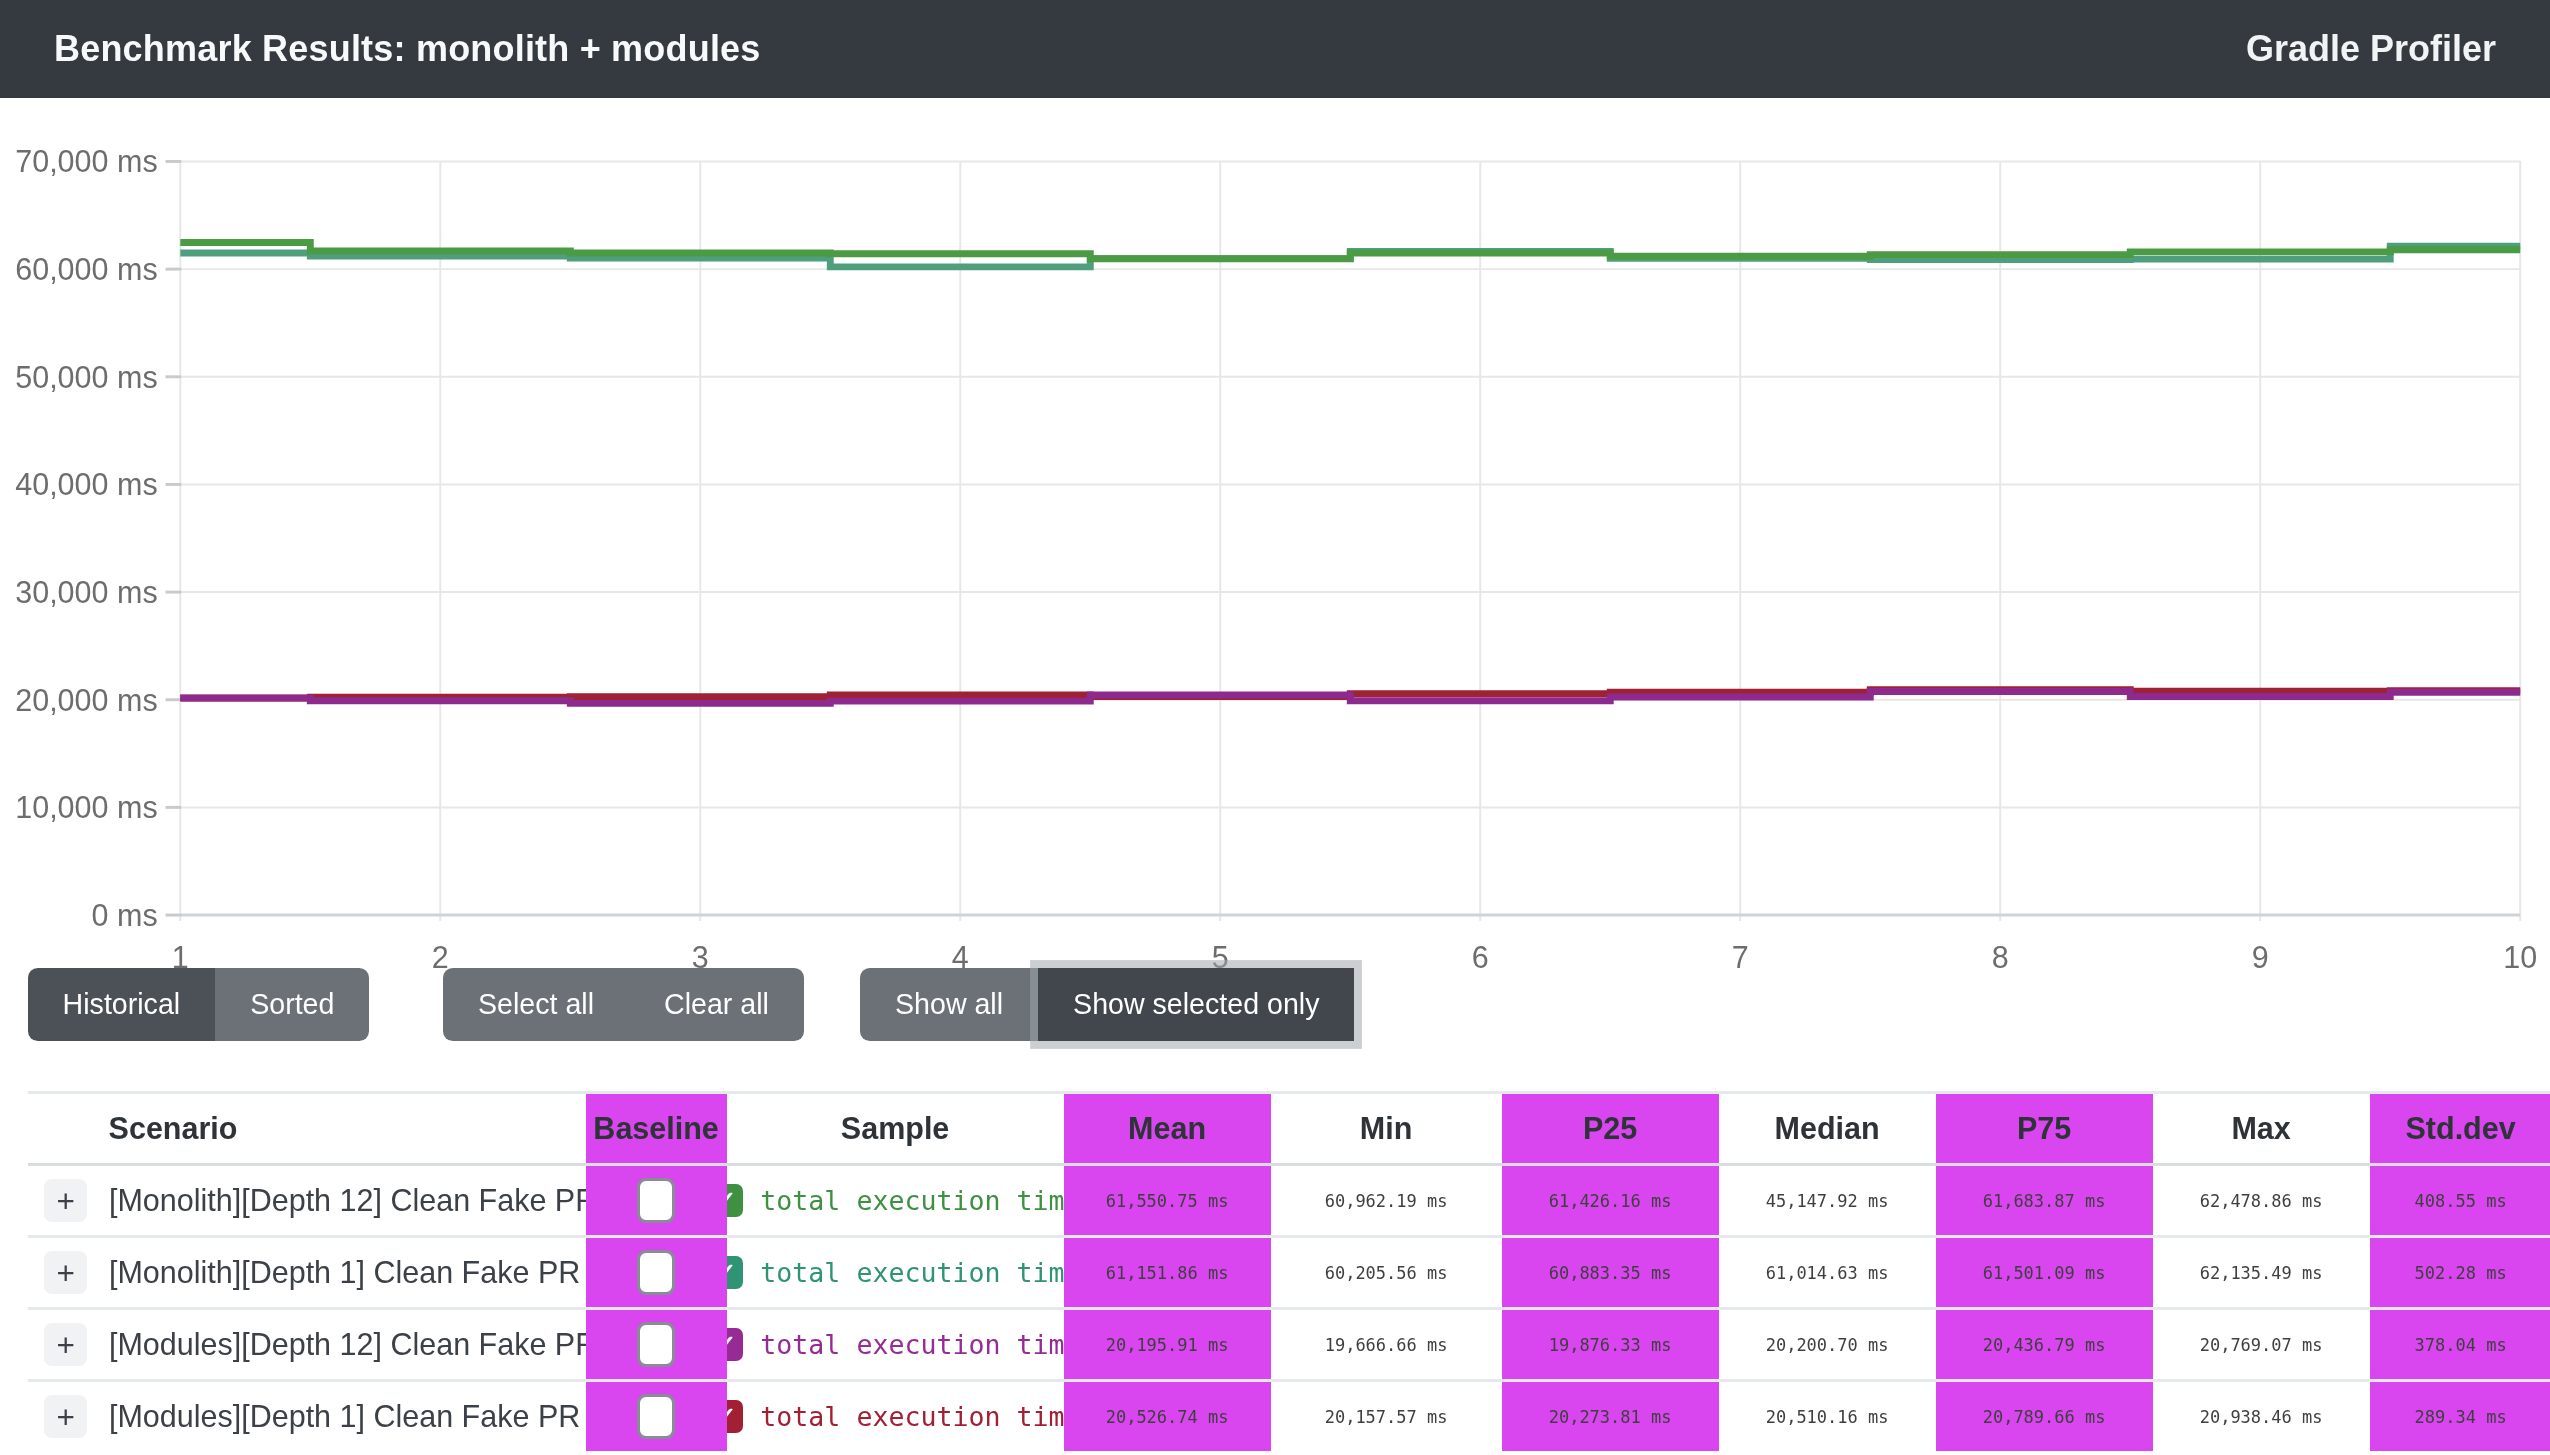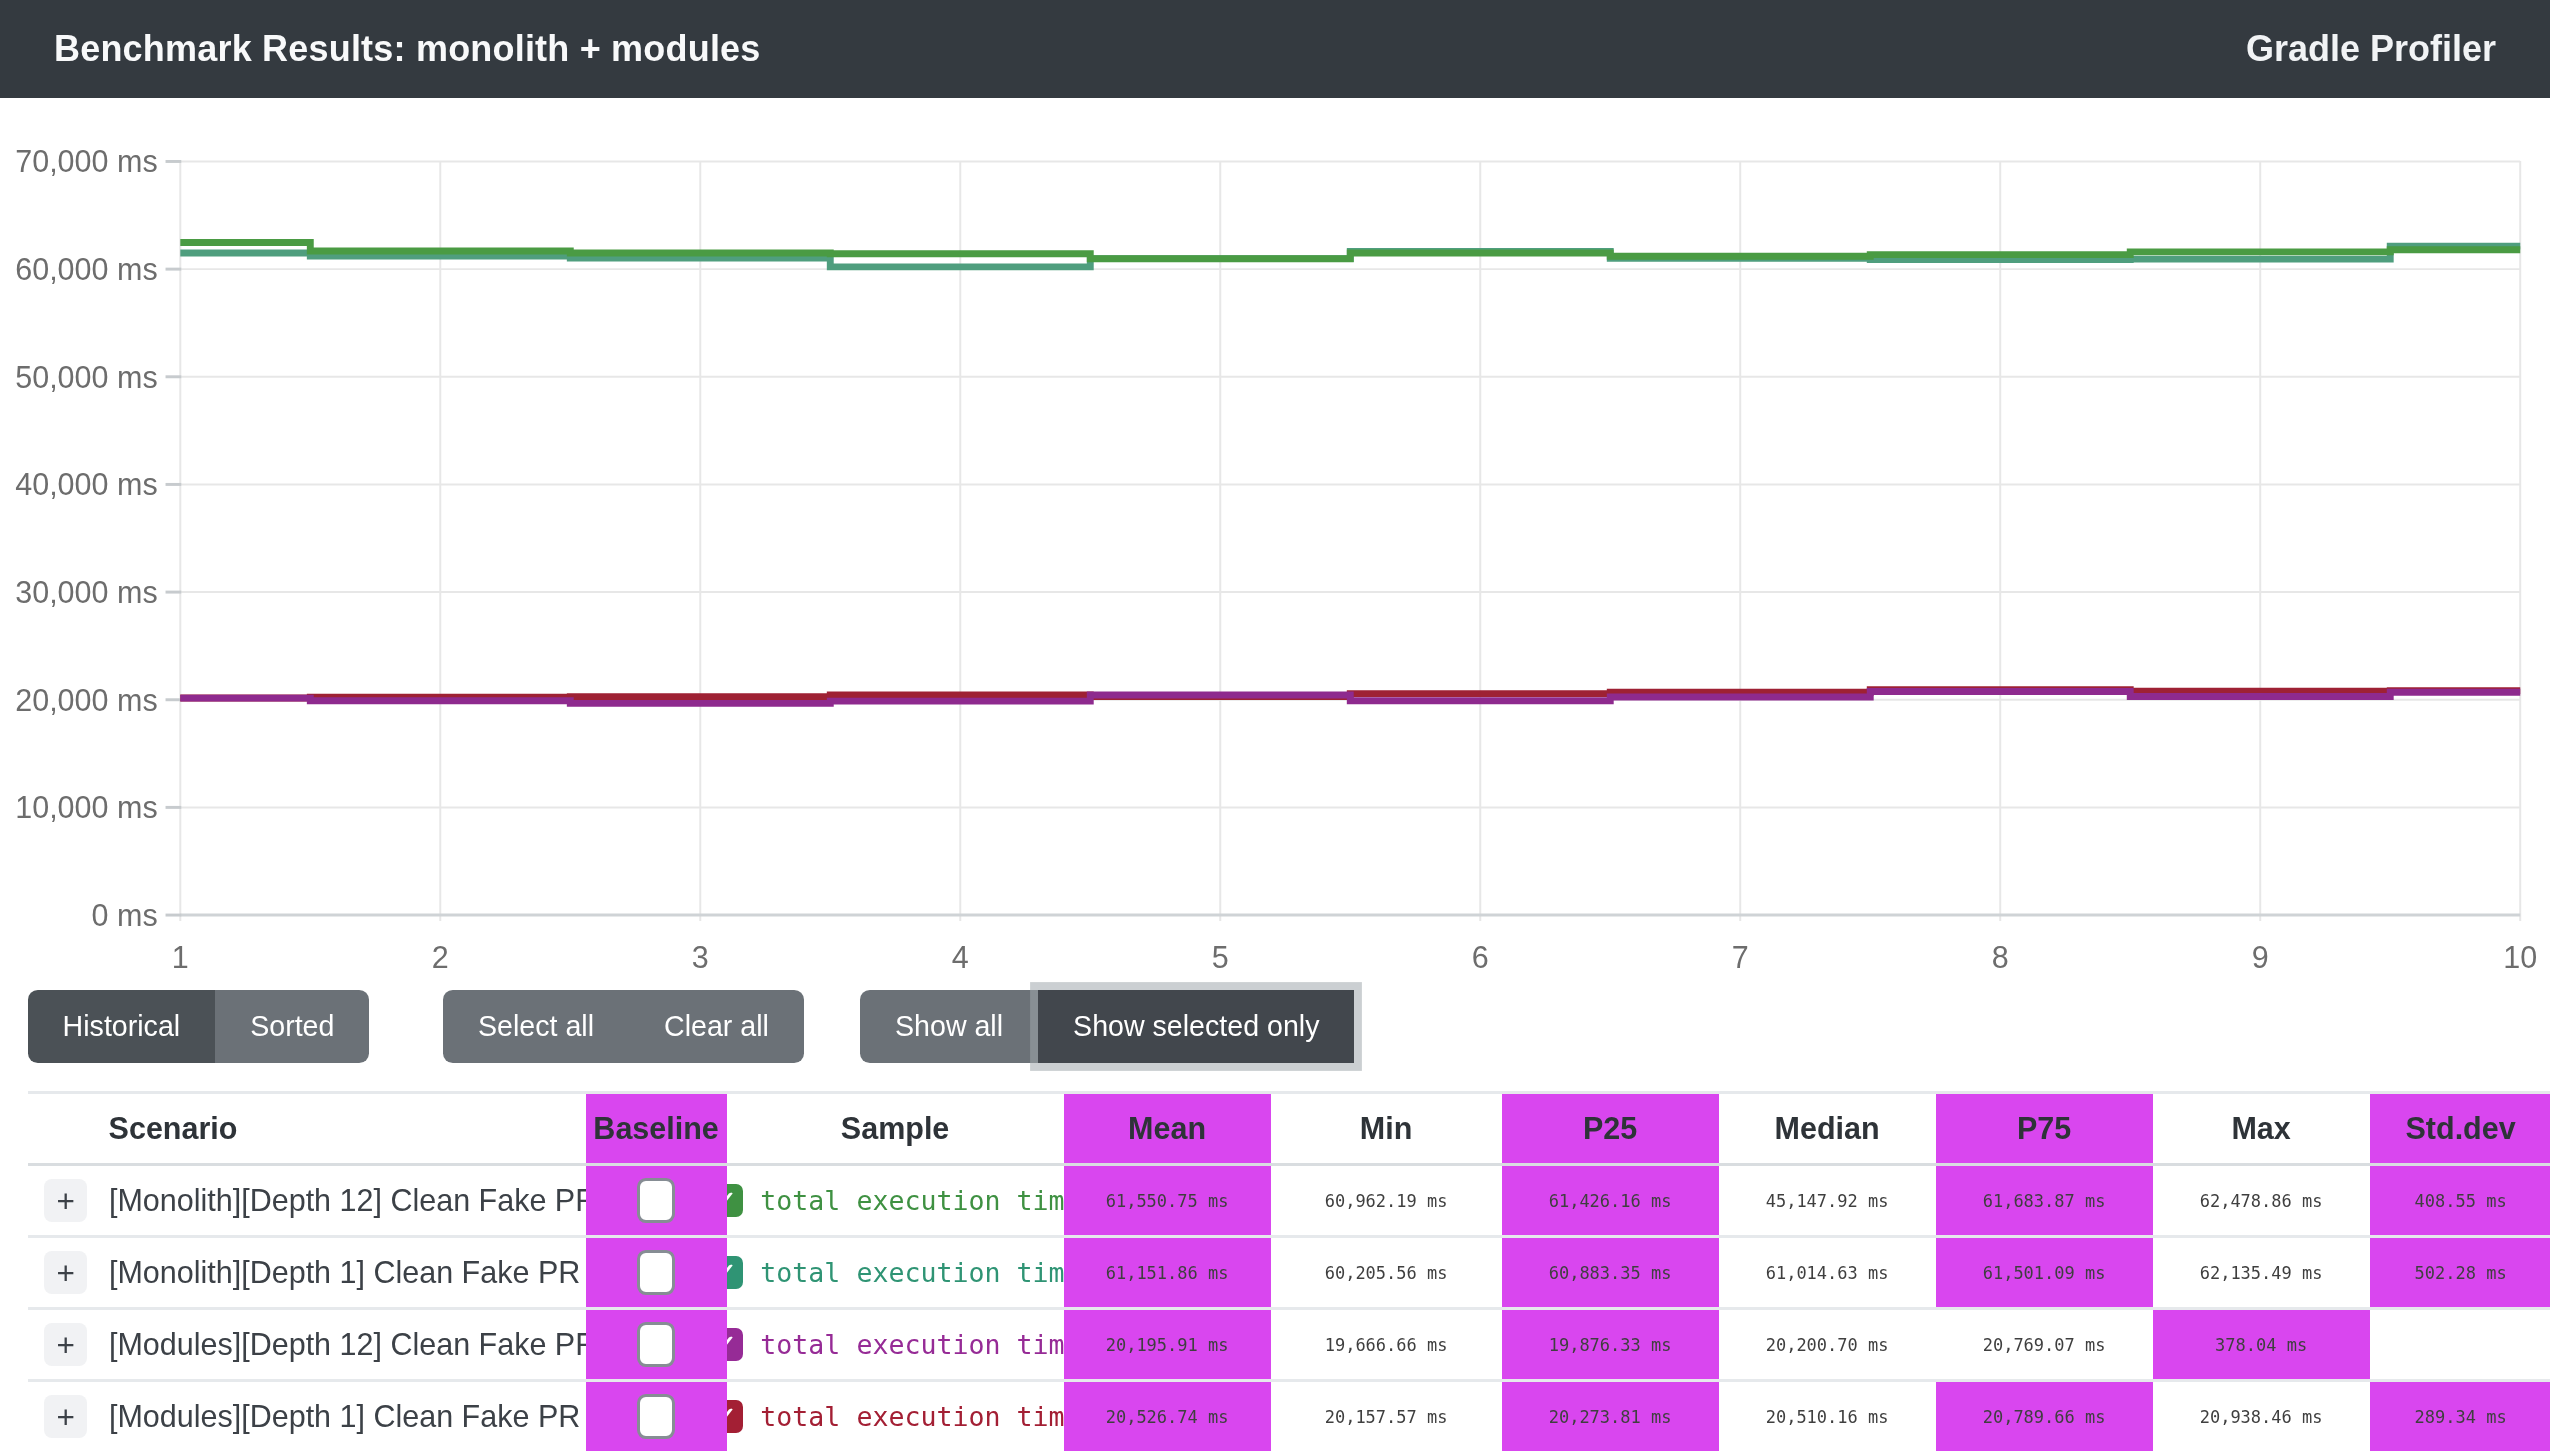--- a/index.html
+++ b/index.html
@@ -13,21 +13,21 @@
   .topbar .title{color:#f8f9fa;font-size:36px;font-weight:600;letter-spacing:0.2px;}
   .topbar .brand{color:#f1f3f5;font-size:36px;font-weight:700;}
 
   
   #chart{position:absolute;left:0;top:96px;width:2550px;height:886px;display:block;}
   .ytick-label{font-family:"Liberation Sans",sans-serif;font-size:31px;fill:#6d6d6d;}
   .xtick-label{font-family:"Liberation Sans",sans-serif;font-size:31px;fill:#6d6d6d;}
 
   
   .btn-toolbar{position:absolute;top:990px;left:0;width:2550px;height:73px;}
-  .btn-group{position:absolute;top:0;height:51px;display:flex;}
+  .btn-group{position:absolute;top:0;height:51px;display:flex;align-items:flex-end;}
   .btn{height:73px;border:none;display:flex;align-items:center;justify-content:center;
        padding:0 35px;background:#6b7177;color:#fff;font-size:28.6px;
        font-family:"Liberation Sans",sans-serif;cursor:pointer;white-space:nowrap;}
   .btn:first-child{border-radius:9.8px 0 0 9.8px;}
   .btn:last-child{border-radius:0 9.8px 9.8px 0;}
   .btn.active{background:#4b5156;}
   .btn.focused{background:#42474d;border-radius:0;position:relative;z-index:2;
                box-shadow:0 0 0 7.9px rgba(160,167,173,.55);}
 
   
@@ -202,20 +202,21 @@
           <div class="cell">
             <span class="sample-box" style="background: rgb(150, 43, 150);">
               <span class="tick">✓</span>
             </span>
             <span class="sample-label" style="color: rgb(150, 43, 150);">total execution time</span>
           </div>
           <div class="cell mono stripe">20,195.91 ms</div>
           <div class="cell mono">19,666.66 ms</div>
           <div class="cell mono stripe">19,876.33 ms</div>
           <div class="cell mono">20,200.70 ms</div>
+          <div class="cell mono stripe">20,436.79 ms</div>
           <div class="cell mono">20,769.07 ms</div>
           <div class="cell mono stripe">378.04 ms</div>
         </div>
         <div class="tr">
           <div class="cell c-scenario">
             <button class="expander">+</button>
             <span class="scenario-label">[Modules][Depth 1] Clean Fake PR</span>
           </div>
           <div class="cell stripe">
             <span class="baseline-box"></span>

